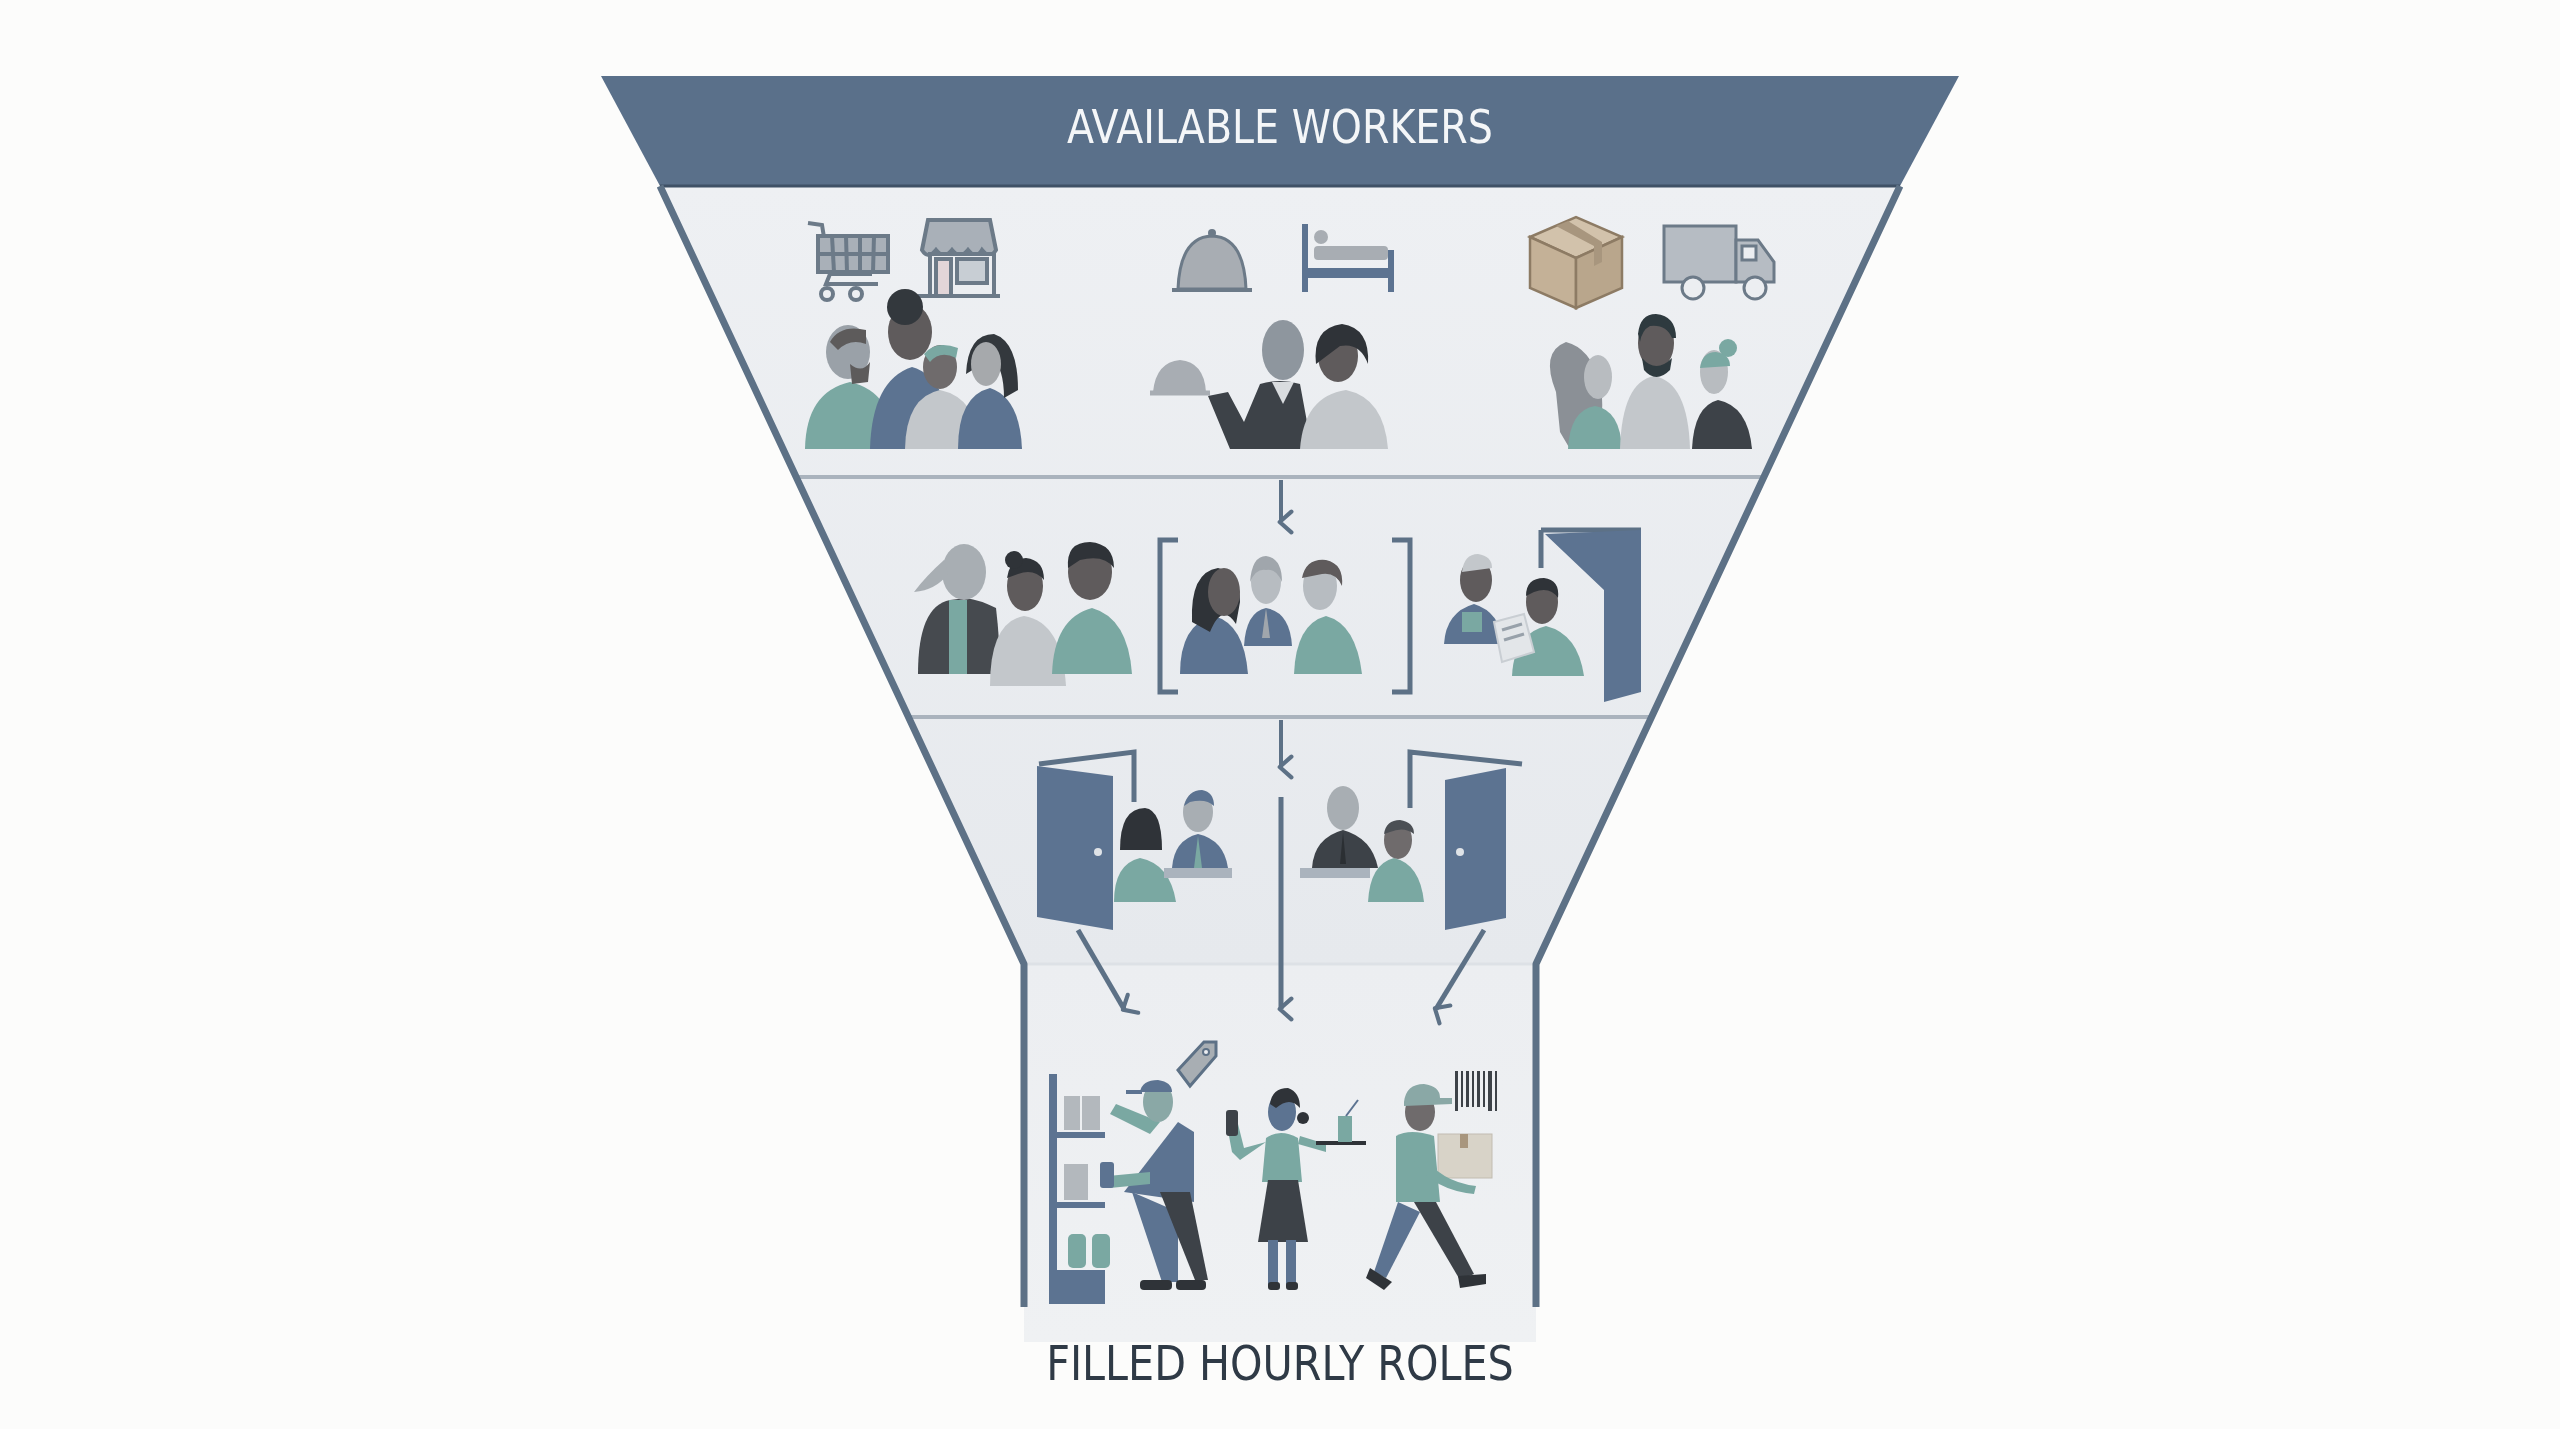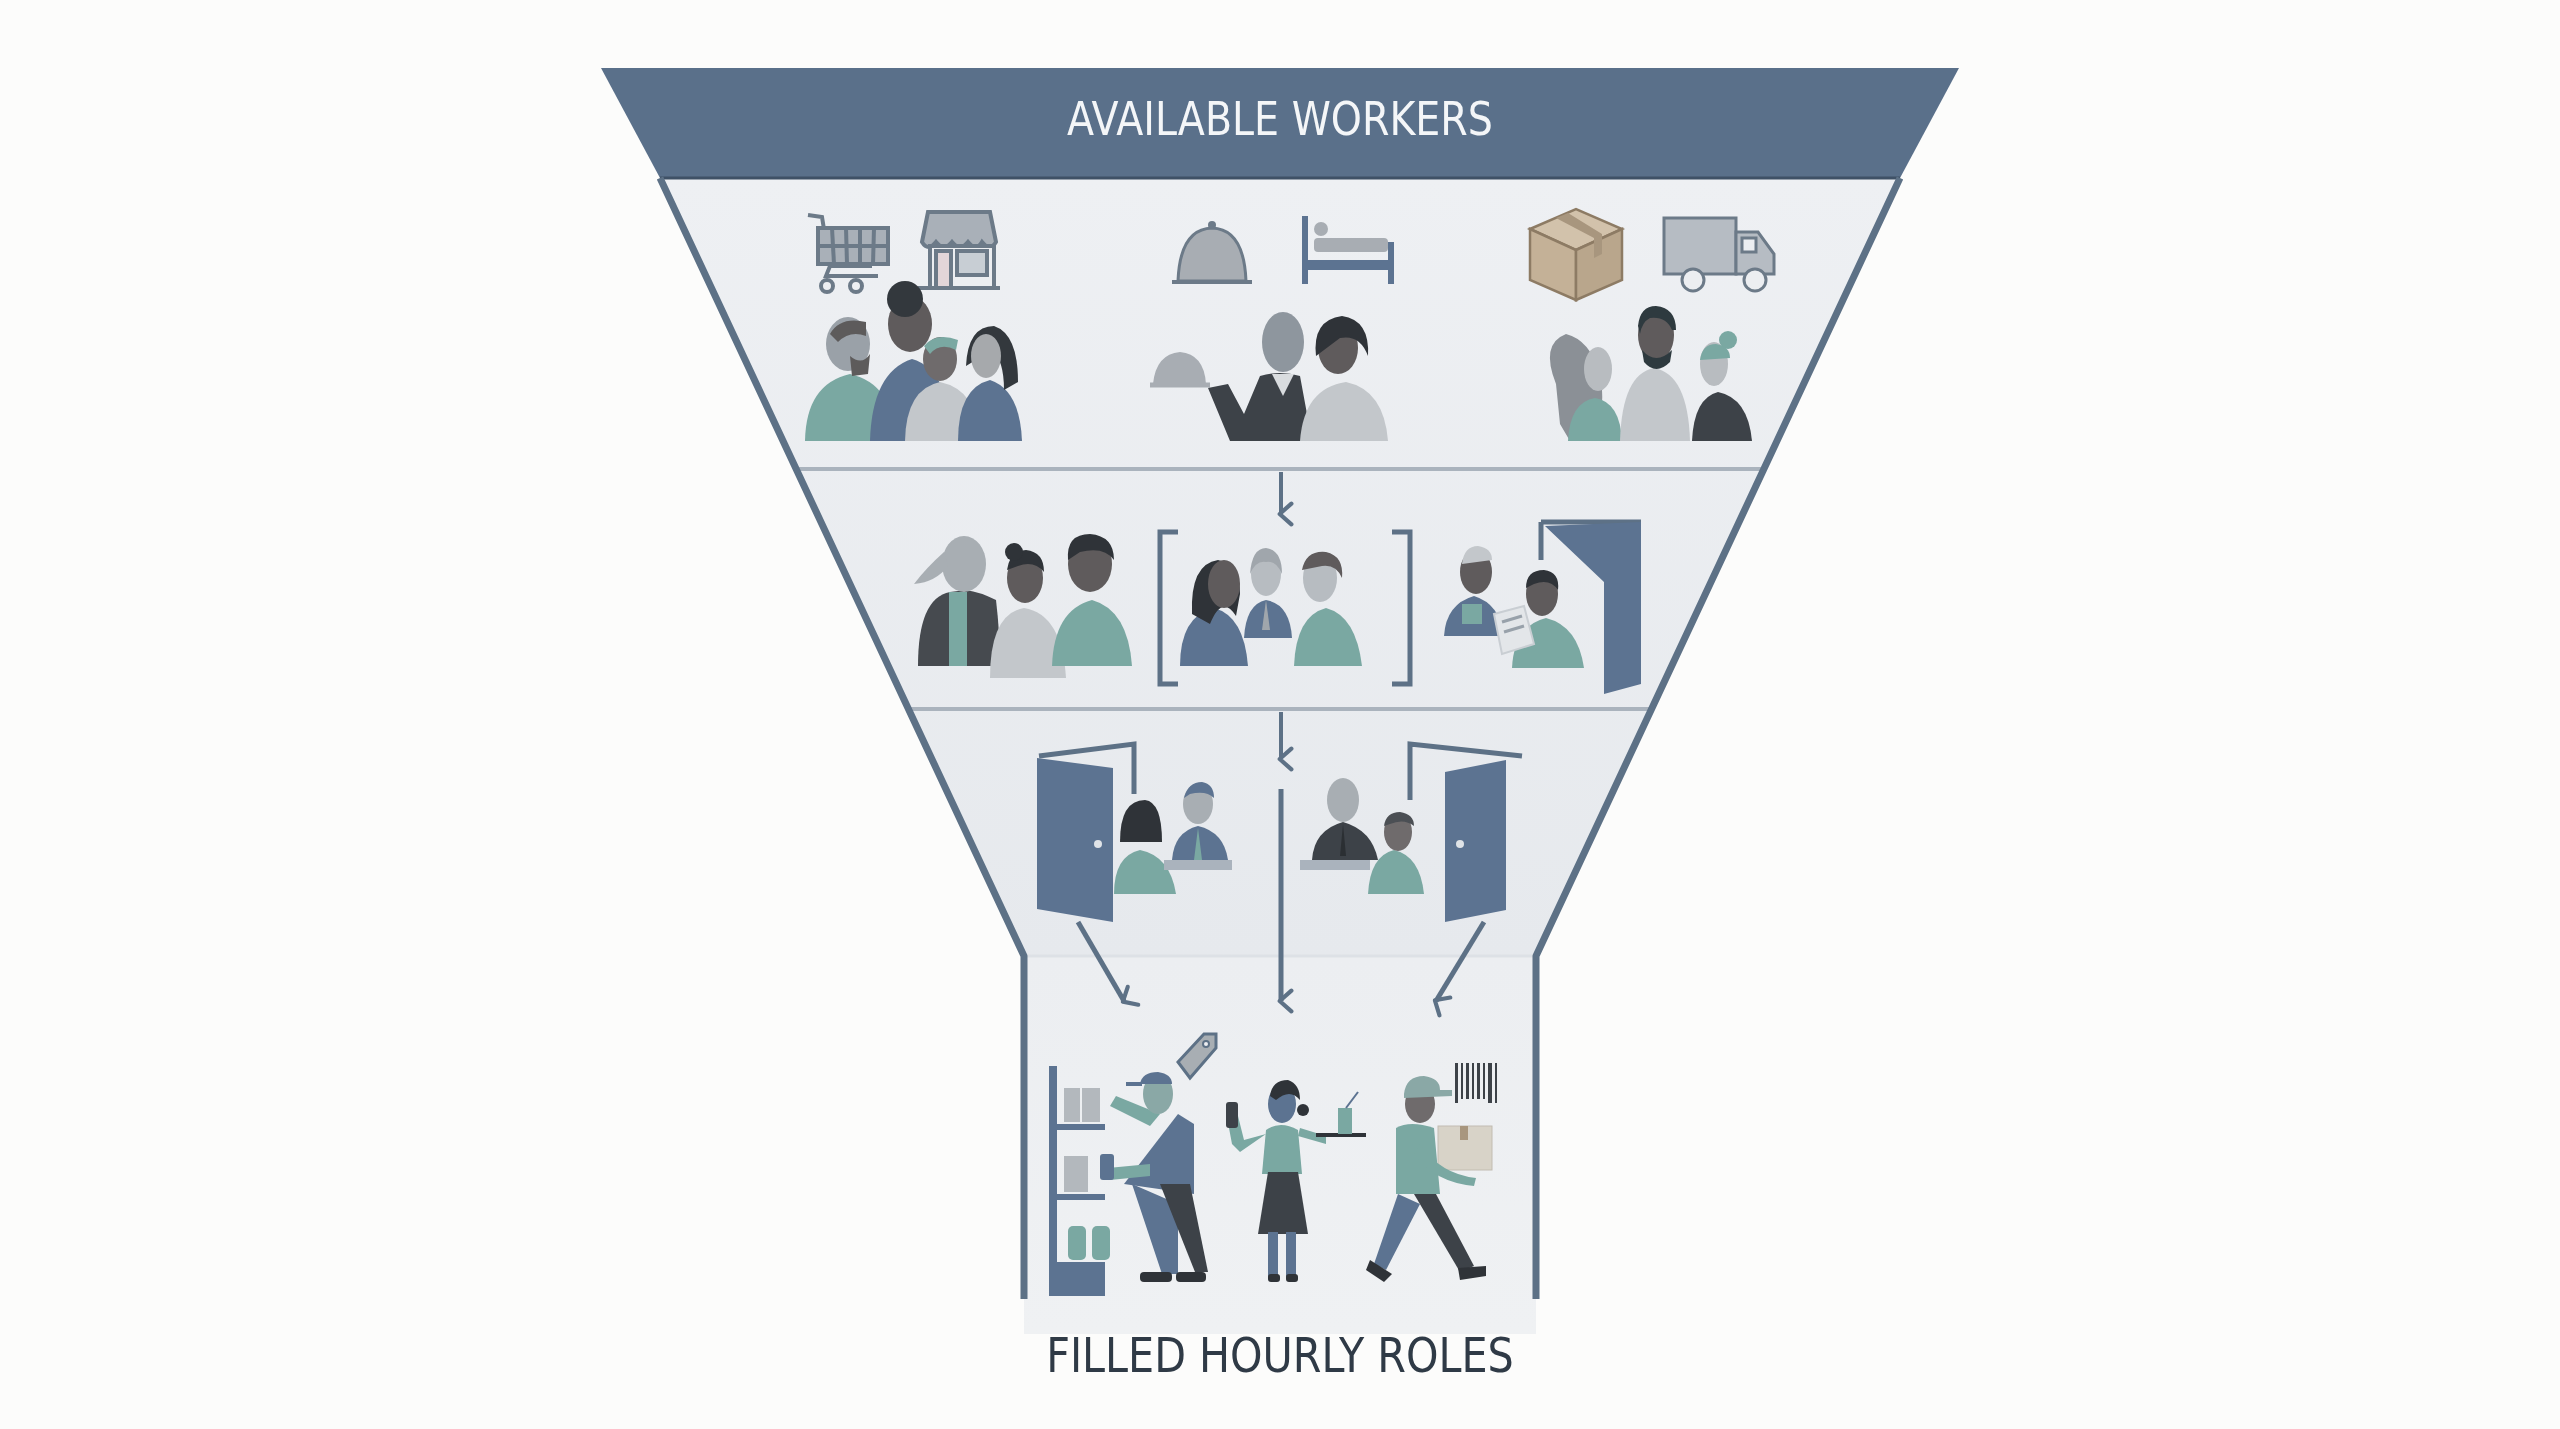--- a/index.html
+++ b/index.html
@@ -1,18 +1,18 @@
 <!DOCTYPE html>
 <html><head>
 <meta charset="utf-8">
 <style>
   html, body { margin: 0; padding: 0; background: #fcfcfb; }
   body { width: 2560px; height: 1429px; position: relative; overflow: hidden;
          font-family: "DejaVu Sans", "Liberation Sans", sans-serif; }
-  #stage { position: absolute; left: 0; top: 4px; width: 2560px; height: 1296px; }
+  #stage { position: absolute; left: 0; top: 12px; width: 2560px; height: 1296px; }
   .title-top { position: absolute; left: 601px; width: 1358px; top: 88px; text-align: center;
                color: #f4f6f8; font-size: 46px; letter-spacing: 0px; font-weight: normal;
                font-family: "DejaVu Sans", sans-serif; transform: scaleX(0.86); transform-origin: center; }
   .title-bottom { position: absolute; left: 960px; width: 640px; top: 1323px; text-align: center;
                   color: #2f3a46; font-size: 48px; font-family: "DejaVu Sans", sans-serif;
                   transform: scaleX(0.86); transform-origin: center; }
 </style>
 </head>
 <body>
 

